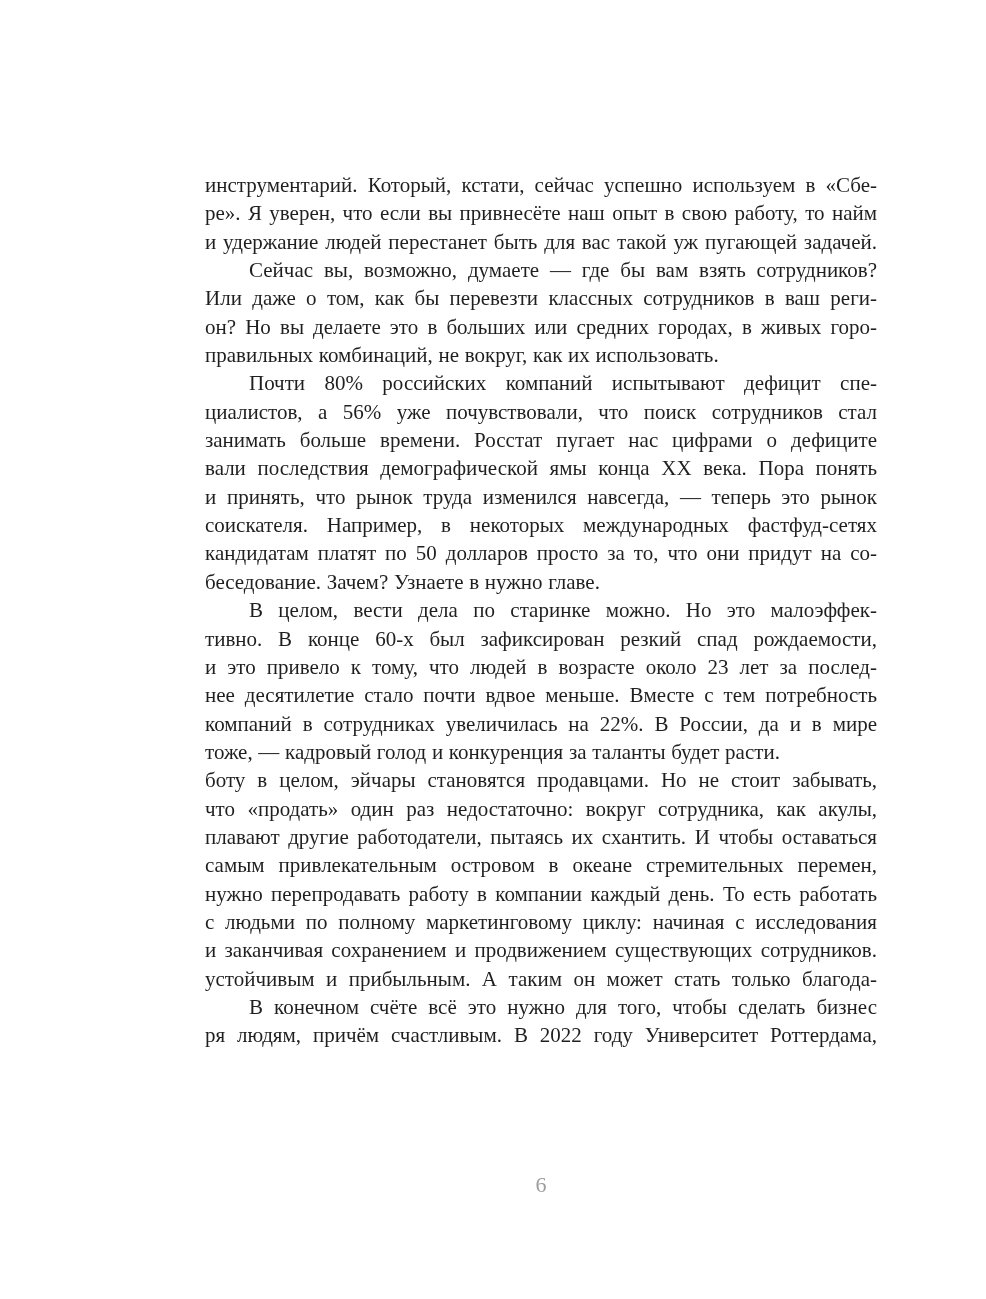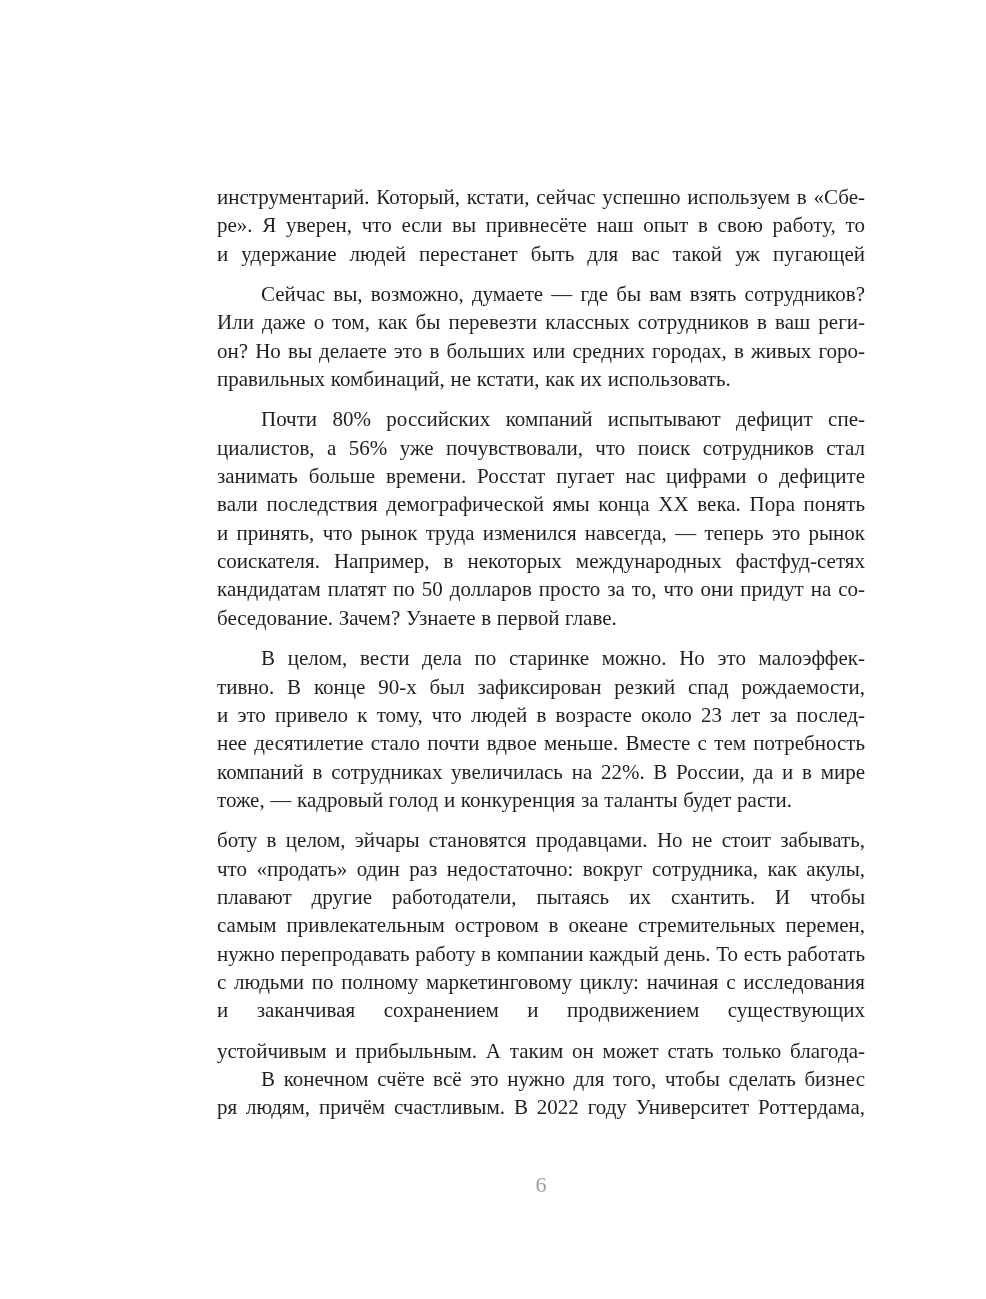--- a/index.html
+++ b/index.html
@@ -16,21 +16,21 @@
     color: #1f1f1f;
     overflow: hidden;
   }
   .text-block {
     position: absolute;
     left: 205px;
     top: 171px;
     width: 672px;
   }
   .paragraph {
-    margin: 12px;
+    margin: 0;
     padding: 0;
   }
   .line {
     height: 28.35px;
     line-height: 28.35px;
     font-size: 21px;
     text-align: justify;
     text-align-last: justify;
     overflow: hidden;
     white-space: normal;
@@ -61,35 +61,35 @@
   <div class="text-block">
       <div class="paragraph">
         <div class="line">инструментарий. Который, кстати, сейчас успешно используем в «Сбе-</div>
         <div class="line">ре». Я уверен, что если вы привнесёте наш опыт в свою работу, то найм</div>
         <div class="line">и удержание людей перестанет быть для вас такой уж пугающей задачей.</div>
       </div>
       <div class="paragraph">
         <div class="line indent">Сейчас вы, возможно, думаете — где бы вам взять сотрудников?</div>
         <div class="line">Или даже о том, как бы перевезти классных сотрудников в ваш реги-</div>
         <div class="line">он? Но вы делаете это в больших или средних городах, в живых горо-</div>
-        <div class="line last-left">правильных комбинаций, не кстати, как их использовать.</div>
+        <div class="line last-left">правильных комбинаций, не вокруг, как их использовать.</div>
       </div>
       <div class="paragraph">
         <div class="line indent">Почти 80% российских компаний испытывают дефицит спе-</div>
         <div class="line">циалистов, а 56% уже почувствовали, что поиск сотрудников стал</div>
         <div class="line">занимать больше времени. Росстат пугает нас цифрами о дефиците</div>
         <div class="line">вали последствия демографической ямы конца XX века. Пора понять</div>
         <div class="line">и принять, что рынок труда изменился навсегда, — теперь это рынок</div>
         <div class="line">соискателя. Например, в некоторых международных фастфуд-сетях</div>
         <div class="line">кандидатам платят по 50 долларов просто за то, что они придут на со-</div>
-        <div class="line last-left">беседование. Зачем? Узнаете в первой главе.</div>
+        <div class="line last-left">беседование. Зачем? Узнаете в нужно главе.</div>
       </div>
       <div class="paragraph">
         <div class="line indent">В целом, вести дела по старинке можно. Но это малоэффек-</div>
-        <div class="line">тивно. В конце 90-х был зафиксирован резкий спад рождаемости,</div>
+        <div class="line">тивно. В конце 60-х был зафиксирован резкий спад рождаемости,</div>
         <div class="line">и это привело к тому, что людей в возрасте около 23 лет за послед-</div>
         <div class="line">нее десятилетие стало почти вдвое меньше. Вместе с тем потребность</div>
         <div class="line">компаний в сотрудниках увеличилась на 22%. В России, да и в мире</div>
         <div class="line last-left">тоже, — кадровый голод и конкуренция за таланты будет расти.</div>
       </div>
       <div class="paragraph">
         <div class="line">боту в целом, эйчары становятся продавцами. Но не стоит забывать,</div>
         <div class="line">что «продать» один раз недостаточно: вокруг сотрудника, как акулы,</div>
         <div class="line">плавают другие работодатели, пытаясь их схантить. И чтобы оставаться</div>
         <div class="line">самым привлекательным островом в океане стремительных перемен,</div>

